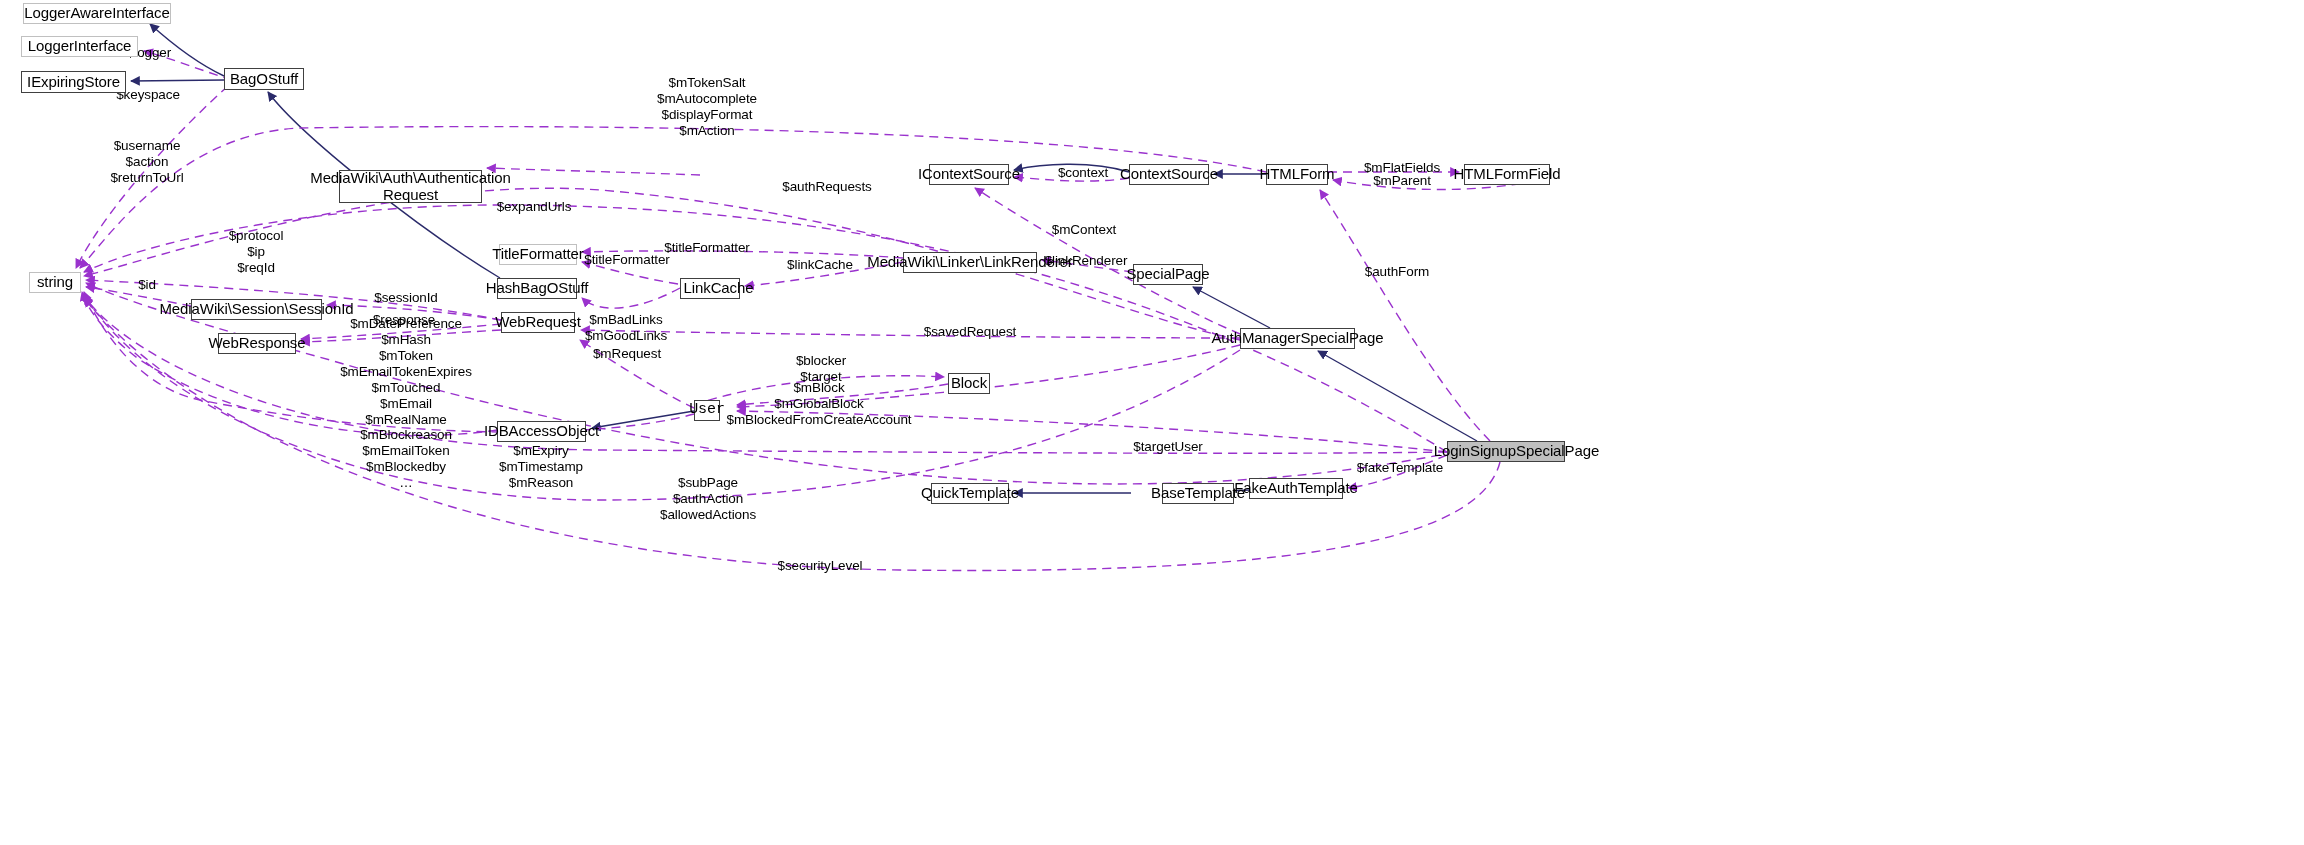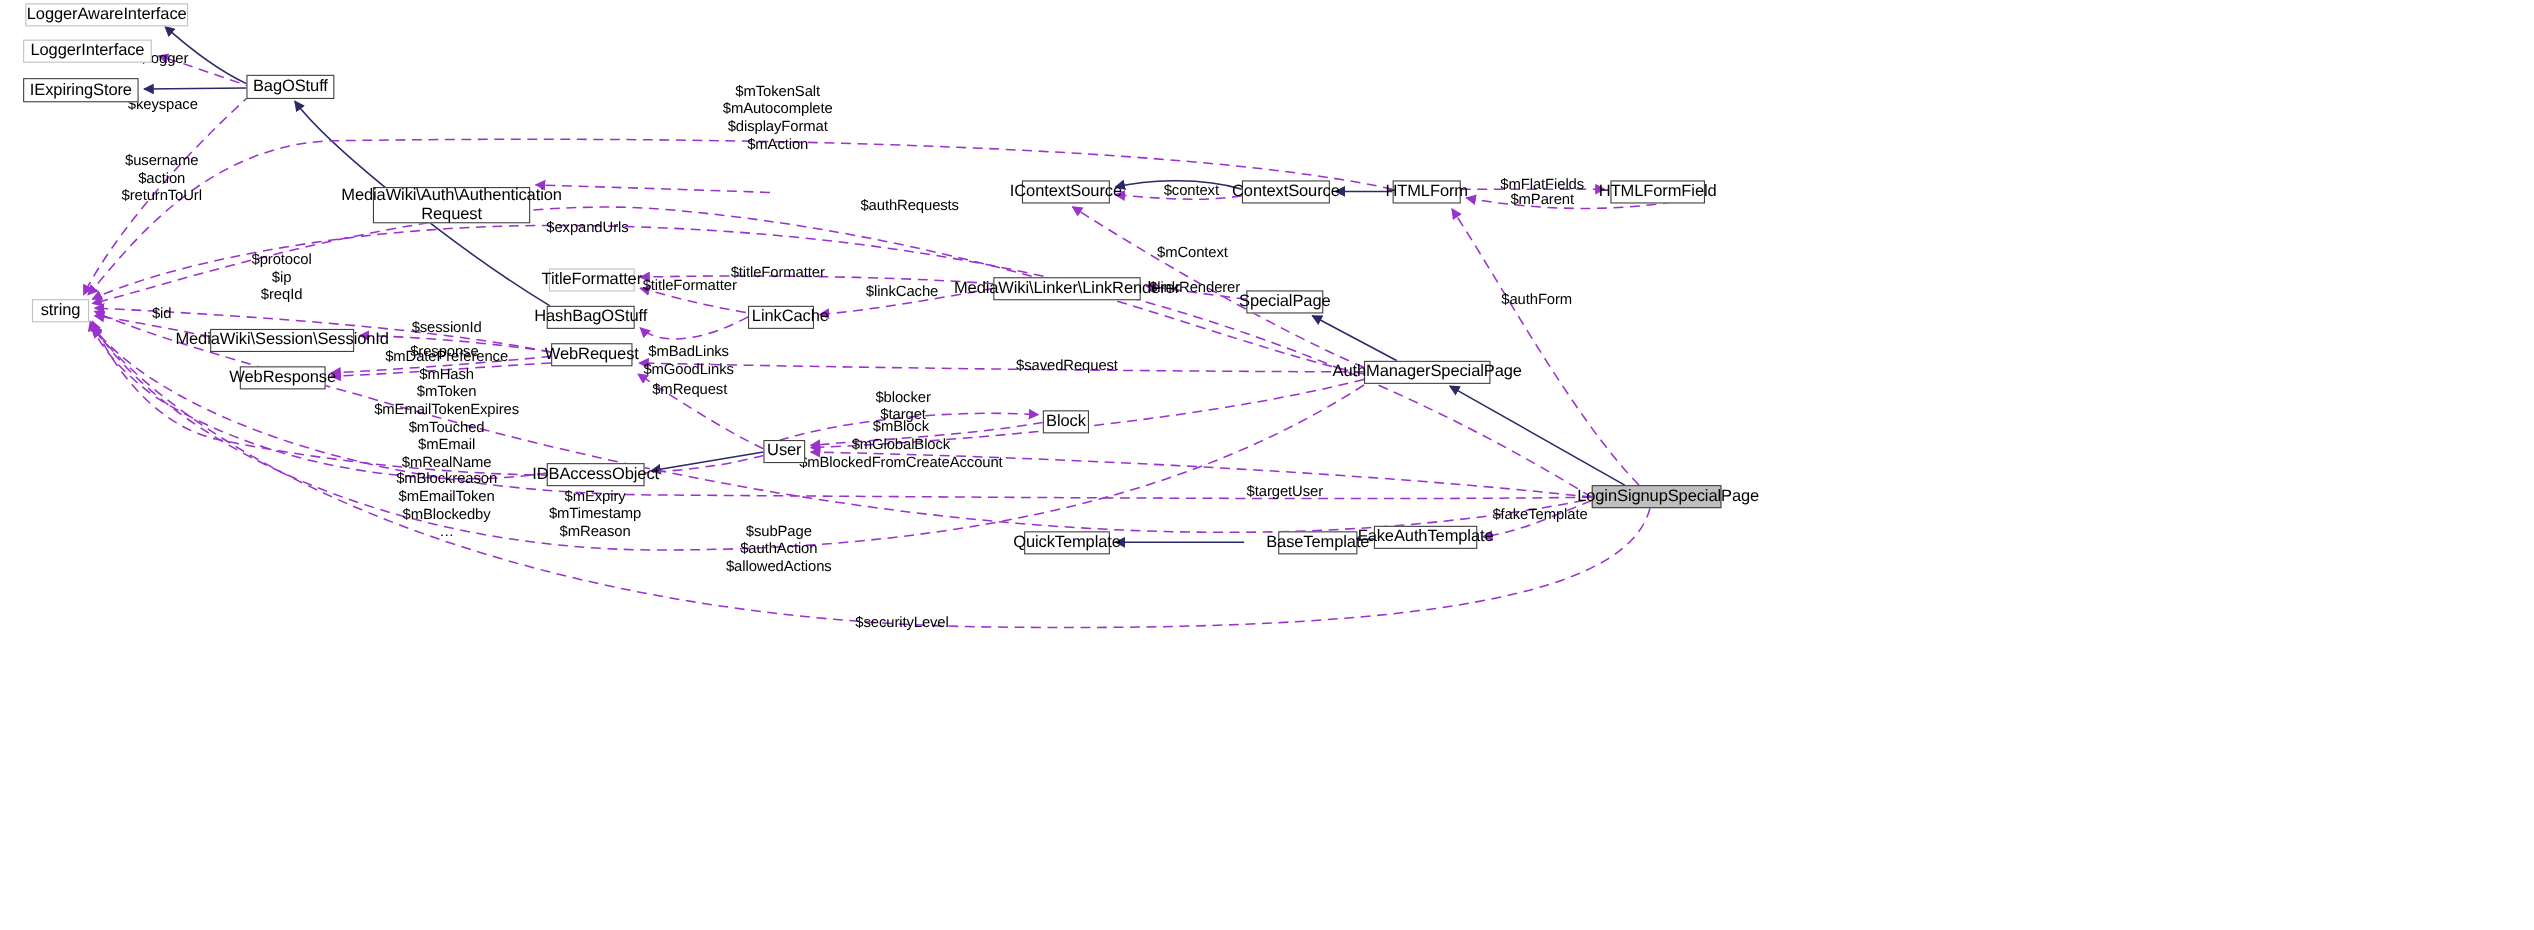--- a/index.html
+++ b/index.html
@@ -134,21 +134,21 @@
       <div class="node bold" style="left: 339px; top: 146px; width: 143px; height: 33px; margin-top: 24px;">MediaWiki\Auth\Authentication
 Request</div>
       <div class="node thin" style="left: 29px; top: 272px; width: 52px; height: 21px;">string</div>
       <div class="node bold" style="left: 191px; top: 299px; width: 131px; height: 21px;">MediaWiki\Session\SessionId</div>
       <div class="node bold" style="left: 218px; top: 333px; width: 78px; height: 21px;">WebResponse</div>
       <div class="node thin" style="left: 499px; top: 244px; width: 78px; height: 21px;">TitleFormatter</div>
       <div class="node bold" style="left: 497px; top: 278px; width: 80px; height: 21px;">HashBagOStuff</div>
       <div class="node bold" style="left: 501px; top: 312px; width: 74px; height: 21px;">WebRequest</div>
       <div class="node bold" style="left: 680px; top: 278px; width: 60px; height: 21px; padding-left: 17px;">LinkCache</div>
       <div class="node bold" style="left: 497px; top: 421px; width: 89px; height: 21px;">IDBAccessObject</div>
-      <div class="node bold" style="left: 694px; top: 400px; width: 38px; height: 21px;">User</div>
+      <div class="node bold" style="left: 694px; top: 400px; width: 26px; height: 21px; font-family: Liberation Mono, monospace;">User</div>
       <div class="node bold" style="left: 948px; top: 373px; width: 42px; height: 21px;">Block</div>
       <div class="node bold" style="left: 929px; top: 164px; width: 80px; height: 21px;">IContextSource</div>
       <div class="node bold" style="left: 1129px; top: 164px; width: 80px; height: 21px;">ContextSource</div>
       <div class="node bold" style="left: 1266px; top: 164px; width: 62px; height: 21px;">HTMLForm</div>
       <div class="node bold" style="left: 1464px; top: 164px; width: 86px; height: 21px;">HTMLFormField</div>
       <div class="node bold" style="left: 903px; top: 252px; width: 134px; height: 21px;">MediaWiki\Linker\LinkRenderer</div>
       <div class="node bold" style="left: 1133px; top: 264px; width: 70px; height: 21px;">SpecialPage</div>
       <div class="node bold" style="left: 1240px; top: 328px; width: 115px; height: 21px;">AuthManagerSpecialPage</div>
       <div class="node current" style="left: 1447px; top: 441px; width: 118px; height: 21px; padding-left: 21px;">LoginSignupSpecialPage</div>
       <div class="node bold" style="left: 931px; top: 483px; width: 78px; height: 21px;">QuickTemplate</div>

